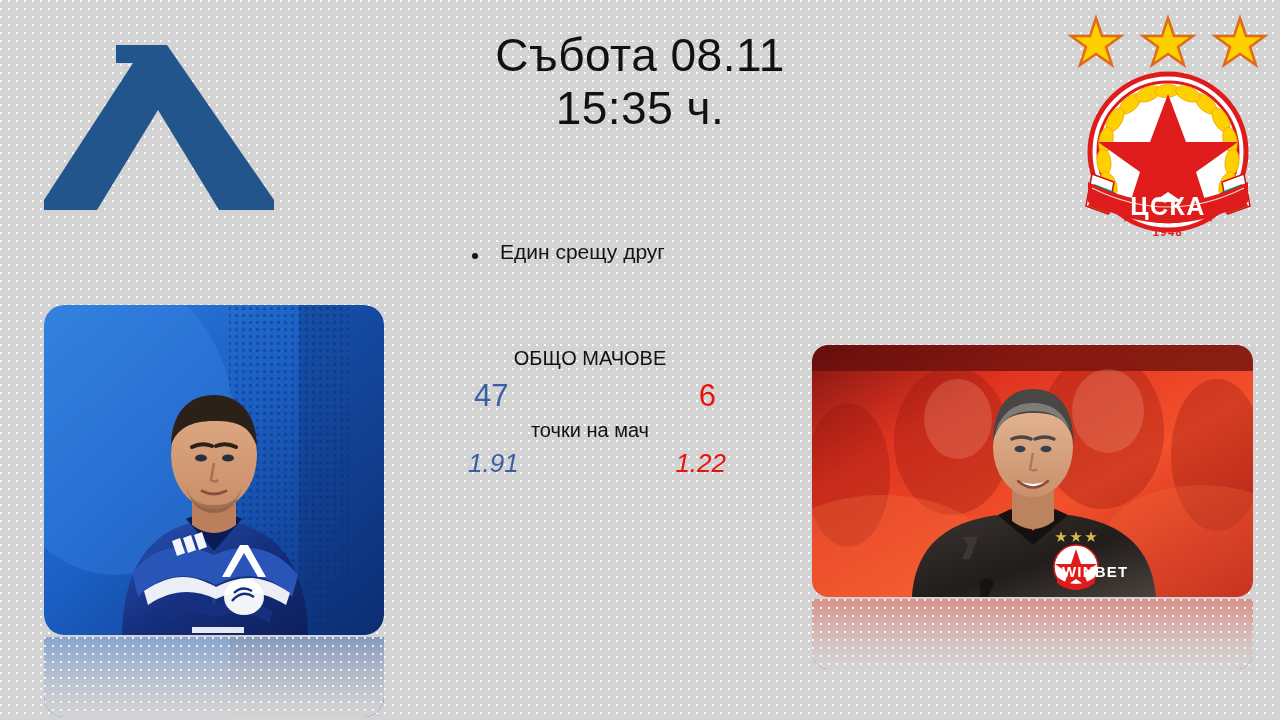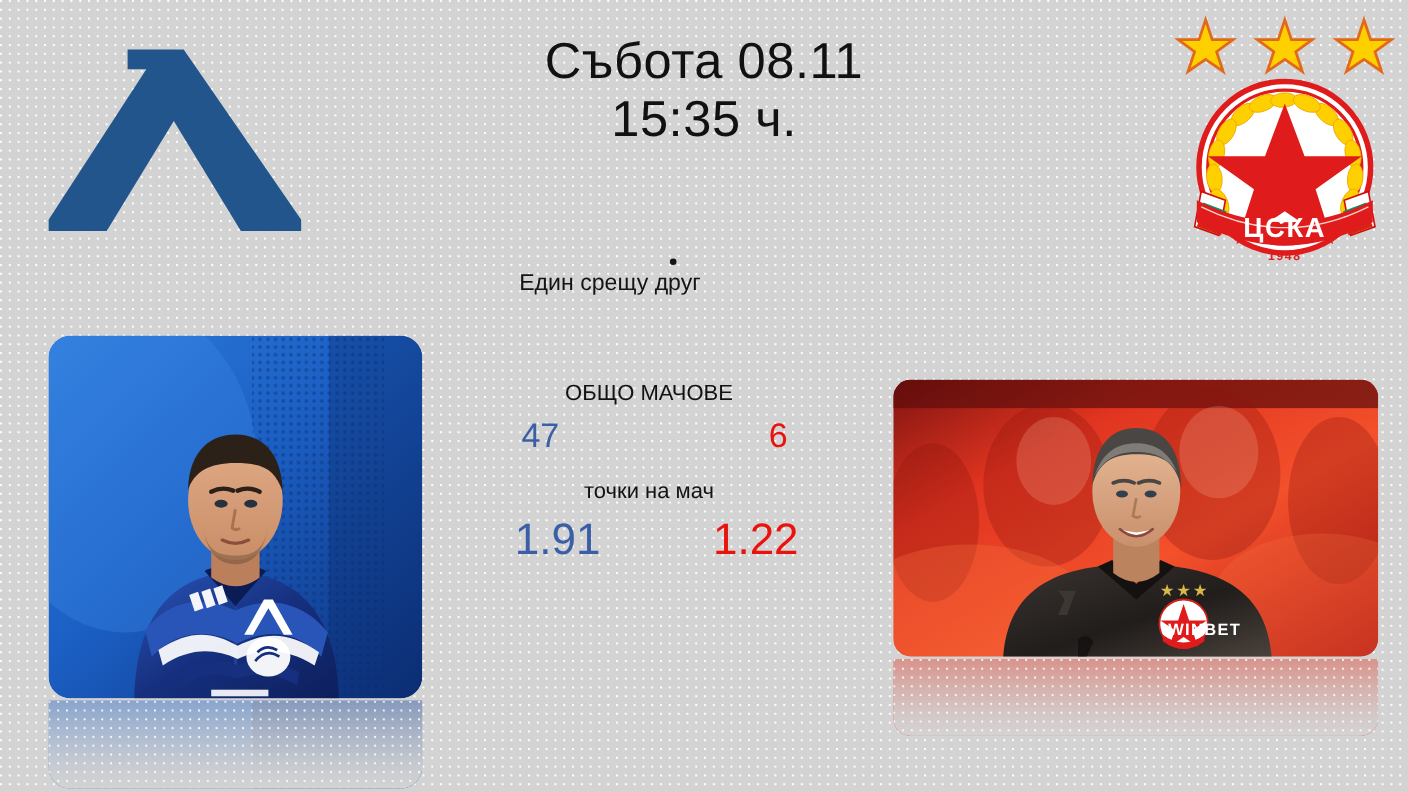--- a/index.html
+++ b/index.html
@@ -58,21 +58,20 @@
 
   
   .bullet-row {
     position: absolute;
     left: 472px;
     top: 240px;
     display: flex;
     align-items: flex-end;
     color: #141414;
     font-size: 21px;
-    flex-direction: column;
   }
   .bullet-dot {
     display: inline-block;
     width: 6px;
     height: 6px;
     border-radius: 50%;
     background: #141414;
     margin-right: 22px;
     position: relative;
     top: -5px;
@@ -94,22 +93,22 @@
   }
   .stat-values {
     display: flex;
     justify-content: space-between;
     padding: 4px 24px 0 34px;
     font-size: 31px;
     line-height: 1.45;
   }
   .v-home { color: #3b5fa6; }
   .v-away { color: #ea120c; }
-  .stat-heading.second { margin-top: 18px; }
-  .stat-values.second { padding: 4px 14px 0 28px; font-size: 40px; }
+  .stat-heading.second { margin-top: 1px; }
+  .stat-values.second { padding: 4px 14px 0 28px; font-size: 26px; font-style: italic; }
 
   
   .photo {
     position: absolute;
     overflow: hidden;
   }
   .photo-left {
     left: 44px;
     top: 305px;
     width: 340px;

